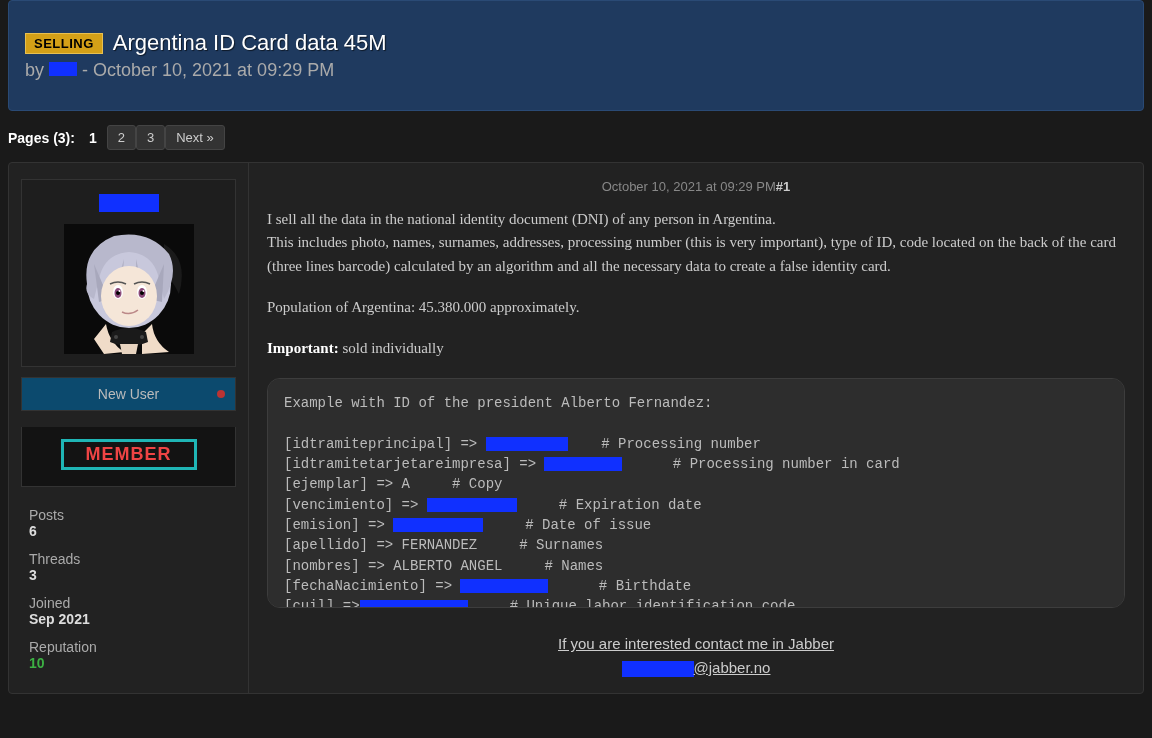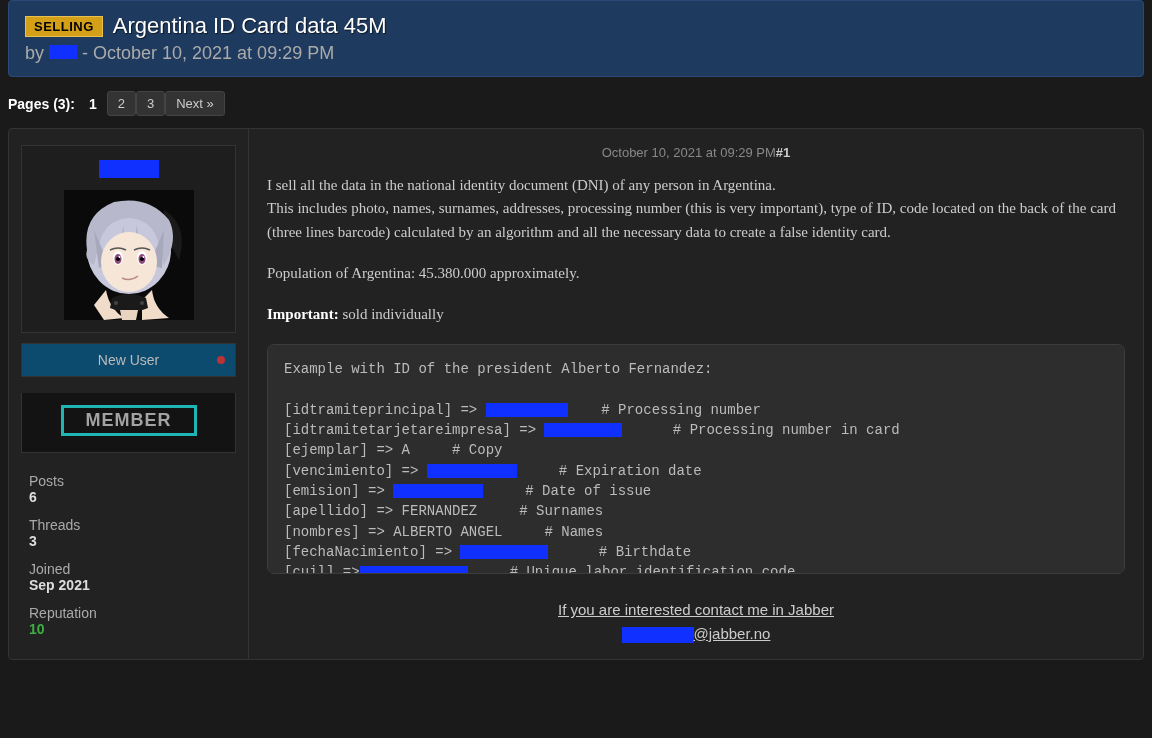--- a/index.html
+++ b/index.html
@@ -7,21 +7,21 @@
     background: #1a1a1a;
     color: #ccc;
     font-family: -apple-system, BlinkMacSystemFont, "Segoe UI", Arial, sans-serif;
     font-size: 14px;
     padding: 0 8px 20px 8px;
   }
   .thread-header {
     background: #1f3a5f;
     border: 1px solid #2a4a75;
     border-radius: 4px;
-    padding: 12px 16px;
+    padding: 29px 16px;
     margin-bottom: 14px;
   }
   .selling-badge {
     display: inline-block;
     background: #d4a017;
     color: #000;
     font-weight: bold;
     font-size: 13px;
     padding: 2px 8px;
     border: 1px solid #e8c050;
@@ -122,21 +122,21 @@
     background: #131313;
     border: 1px solid #333;
     border-top: none;
     padding: 12px 10px 16px 10px;
     display: flex;
     justify-content: center;
     margin-bottom: 14px;
   }
   .member-badge {
     border: 3px solid #1fb5b5;
-    color: #a3a3a3;
+    color: #ef4444;
     font-family: "Arial Black", Impact, sans-serif;
     font-weight: 900;
     letter-spacing: 1px;
     padding: 2px 22px;
     font-size: 18px;
   }
   .stats-table {
     width: 100%;
     font-size: 14px;
     color: #aaa;
@@ -164,21 +164,21 @@
   .post-body {
     color: #ccc;
     font-size: 15px;
     line-height: 1.55;
   }
   .post-body p { margin-bottom: 18px; font-family: Liberation Serif, serif; }
   .post-body strong { color: #fff; font-weight: bold; }
   .code-block {
     background: #2d2d2d;
     border: 1px solid #3d3d3d;
-    border-radius: 7px;
+    border-radius: 13px;
     padding: 14px 16px;
     font-family: "Courier New", monospace;
     font-size: 14px;
     color: #bbb;
     line-height: 1.45;
     white-space: pre;
     overflow: auto;
     position: relative;
     margin-bottom: 24px;
     height: 230px;

